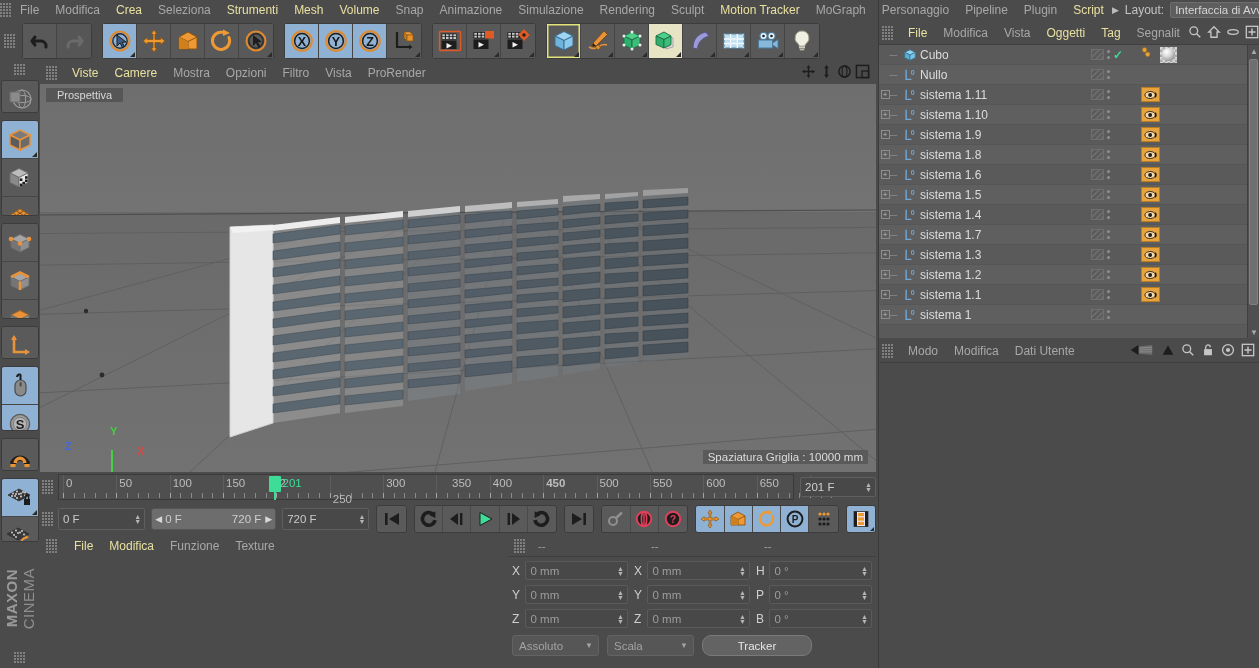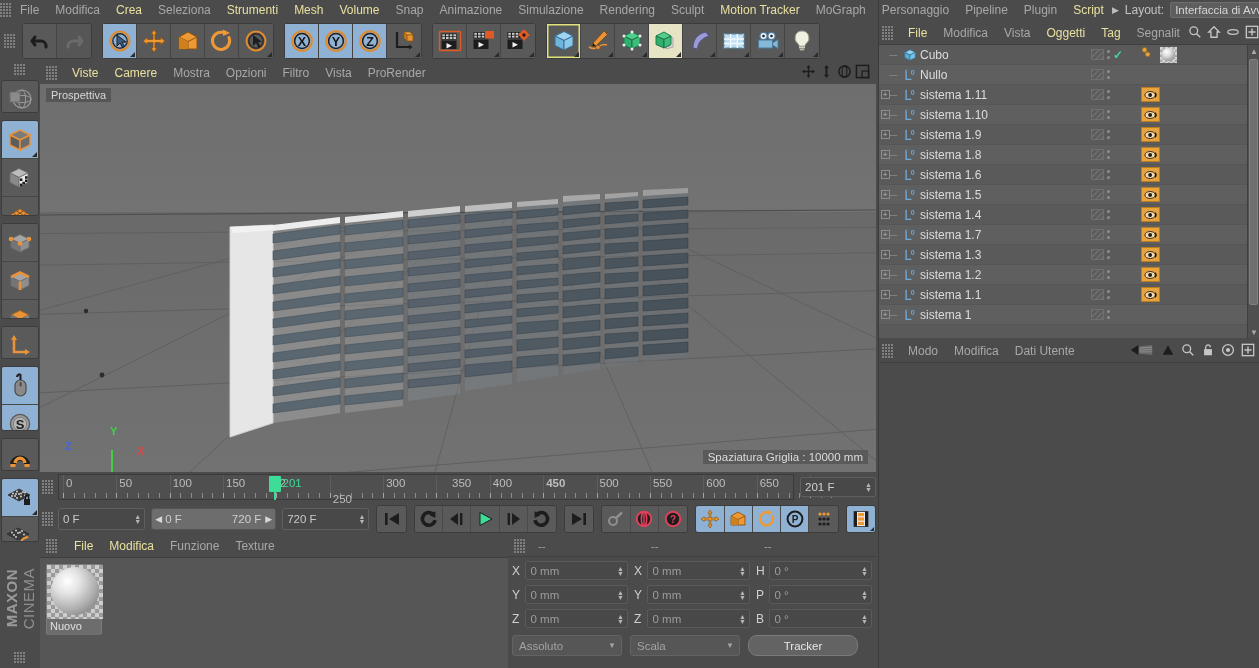--- a/index.html
+++ b/index.html
@@ -85,21 +85,21 @@
   }
   #brandlogo .b { font-weight: bold; color: #9a9a9a; }
 
   
   #viewwrap { position: absolute; left: 40px; top: 62px; width: 836px; height: 410px; }
   #viewmenu { height: 22px; background: #4b4b4b; display: flex; align-items: center; }
   #viewmenu .right { margin-left: auto; display: flex; align-items: center; gap: 3px; padding-right: 6px; }
   #viewport { position: relative; width: 836px; height: 388px; overflow: hidden; background: #6a6a6a; }
   #vplabel {
     position: absolute; left: 6px; top: 4px; z-index: 5;
-    background: #565656; color: #d8d8d8; font-size: 11px; padding: 1px 5px; border-radius: 1px;
+    background: #565656; color: #d8d8d8; font-size: 11px; padding: 1px 11px; border-radius: 1px;
   }
   #gridlabel {
     position: absolute; right: 8px; bottom: 8px; z-index: 5;
     background: rgba(86,86,86,.85); color: #dcdcdc; font-size: 11.5px; padding: 1px 5px;
   }
   #vpsvg { position: absolute; inset: 0; }
 
   
   #timeline { position: absolute; left: 40px; top: 472px; width: 836px; height: 30px; background:#4b4b4b;
               display:flex; align-items:center; }
@@ -152,21 +152,21 @@
   
   #coords { position: absolute; left: 508px; top: 535px; width: 368px; height: 133px; background: #4b4b4b; }
   #coordhead { height: 22px; display: flex; align-items: center; border-bottom: 1px solid #3f3f3f; }
   #coordhead .ch { width: 113px; text-align: left; padding-left: 4px; color: #a2a2a2; font-size: 11.5px; }
   .crow { display: flex; align-items: center; height: 21px; margin-top: 3px; padding: 0 4px; gap: 0; }
   .clbl { width: 14px; font-size: 12px; color: #cfcfcf; text-align: left; }
   .cfield { width: 106px; height: 19px; background: #484848; border: 1px solid #5a5a5a; border-radius: 2px;
             color: #9d9d9d; font-size: 11.5px; display: flex; align-items: center; padding: 0 4px;
             position: relative; margin-right: 6px; }
   .cbtnrow { display: flex; align-items: center; gap: 8px; padding: 6px 4px 0 4px; }
-  .cdrop { width: 110px; height: 21px; background: #565656; border: 1px solid #636363; border-radius: 3px;
+  .cdrop { width: 87px; height: 21px; background: #565656; border: 1px solid #636363; border-radius: 3px;
            color: #a3a3a3; font-size: 11.5px; display: flex; align-items: center; padding: 0 6px;
            position: relative; }
   .cdrop .dd { position: absolute; right: 5px; font-size: 8px; }
   #applybtn { width: 110px; height: 21px; background: #636363; border: 1px solid #7a7a7a; border-radius: 9px;
               color: #e6e6e6; font-size: 11.5px; display: flex; align-items: center; justify-content: center; }
 
   
   #objmgr { position: absolute; left: 878px; top: 22px; width: 381px; height: 316px; background: #4b4b4b; }
   #objmenu { height: 22px; display: flex; align-items: center; }
   #objmenu .right { margin-left: auto; display: flex; align-items: center; gap: 5px; padding-right: 4px; }
@@ -1162,28 +1162,20 @@
   <div id="matmgr">
     <div id="matmenu">
       <div class="gripper" style="margin:0 8px 0 6px;"></div>
       <div id="matmenu-items" style="display:flex;align-items:center;">
           <div class="menuitem hl">File</div>
           <div class="menuitem hl">Modifica</div>
           <div class="menuitem dim">Funzione</div>
           <div class="menuitem dim">Texture</div>
         </div>
     </div>
-    <div id="matbody">
-      <div id="matchip">
-        <div class="sphwrap">
-            <div class="sph"></div>
-          </div>
-        <div class="nm">Nuovo</div>
-      </div>
-    </div>
   </div>
 
   <div id="coords">
     <div id="coordhead">
       <div class="gripper" style="margin:0 8px 0 6px;"></div>
       <div class="ch">--</div>
       <div class="ch">--</div>
       <div class="ch">--</div>
     </div>
     <div id="coordrows">

